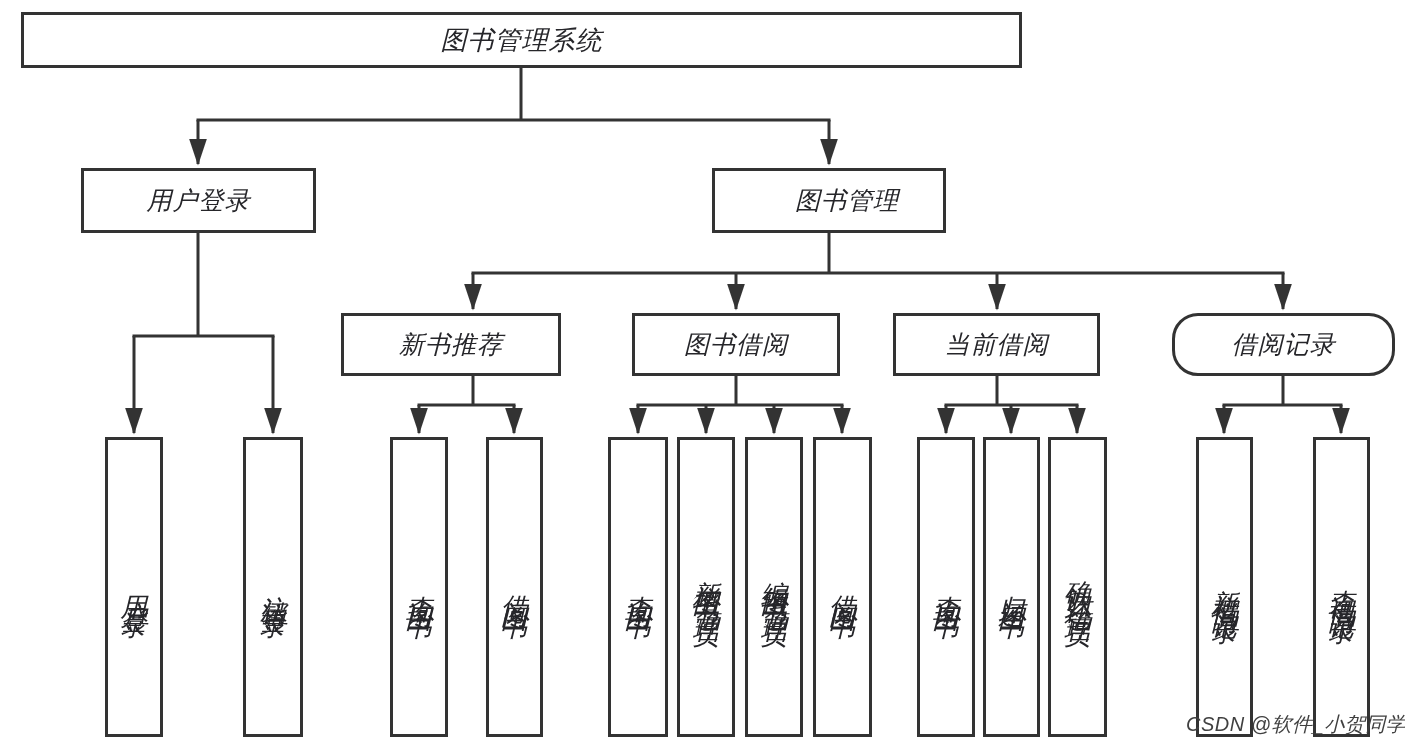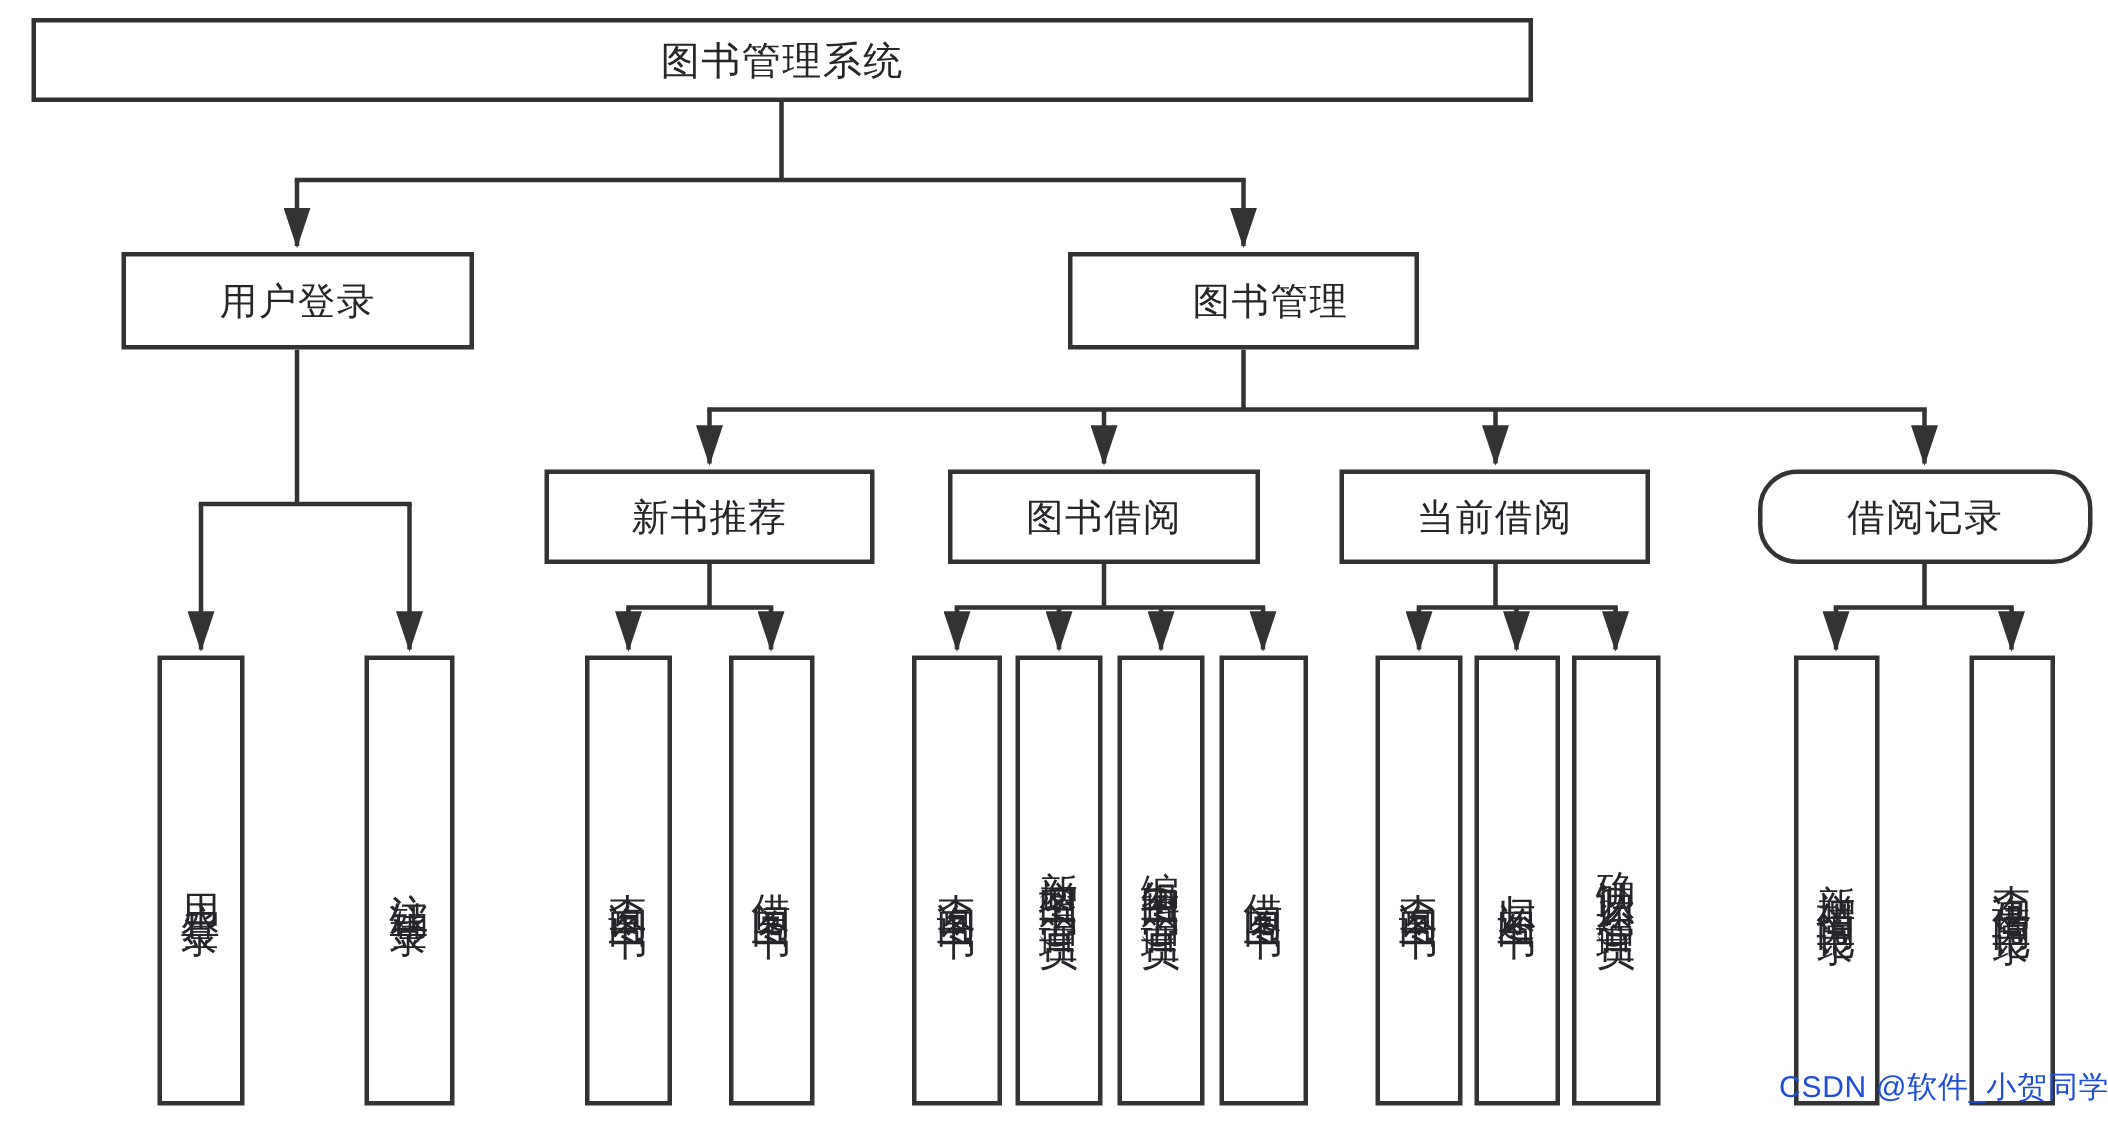--- a/index.html
+++ b/index.html
@@ -7,20 +7,21 @@
     padding: 0;
     background: #ffffff;
   }
   .canvas {
     position: relative;
     width: 1405px;
     height: 747px;
     background: #ffffff;
     font-family: "Liberation Sans", sans-serif;
     overflow: hidden;
+    font-style: italic;
   }
   .connectors {
     position: absolute;
     left: 0;
     top: 0;
     width: 1405px;
     height: 747px;
     pointer-events: none;
   }
   .node {
@@ -55,21 +56,21 @@
     font-size: 26px;
     letter-spacing: 6px;
     line-height: 1;
     white-space: nowrap;
   }
   .watermark {
     position: absolute;
     left: 1186px;
     top: 711px;
     font-size: 20px;
-    color: #1d4ed8;
+    color: #404040;
     letter-spacing: 0.5px;
     white-space: nowrap;
   }
 </style>
 </head>
 <body>
 
 <div class="canvas">
 
   <svg class="connectors" viewBox="0 0 1405 747" xmlns="http://www.w3.org/2000/svg">
@@ -113,21 +114,21 @@
       <line x1="1224" y1="405" x2="1224" y2="433" marker-end="url(#arrow)"></line>
       <line x1="1341" y1="405" x2="1341" y2="433" marker-end="url(#arrow)"></line>
     </g>
   </svg>
 
   <div class="node root" style="left:21px; top:12px; width:1001px; height:56px;">图书管理系统</div>
 
   <div class="node" style="left:81px; top:168px; width:235px; height:65px;">用户登录</div>
   <div class="node" style="left:712px; top:168px; width:234px; height:65px;padding-left:36px;">图书管理</div>
 
-  <div class="node" style="left:363px; top:313px; width:220px; height:63px;">新书推荐</div>
+  <div class="node" style="left:341px; top:313px; width:220px; height:63px;">新书推荐</div>
   <div class="node" style="left:632px; top:313px; width:208px; height:63px;text-align:right;">图书借阅</div>
   <div class="node" style="left:893px; top:313px; width:207px; height:63px;">当前借阅</div>
   <div class="node" style="left:1172px; top:313px; width:223px; height:63px;border-radius:26px;">借阅记录</div>
 
   <div class="leaf" style="left:105px; width:58px;">
     <span class="vtext">用户登录</span>
   </div>
   <div class="leaf" style="left:243px; width:60px;">
     <span class="vtext">注销登录</span>
   </div>

